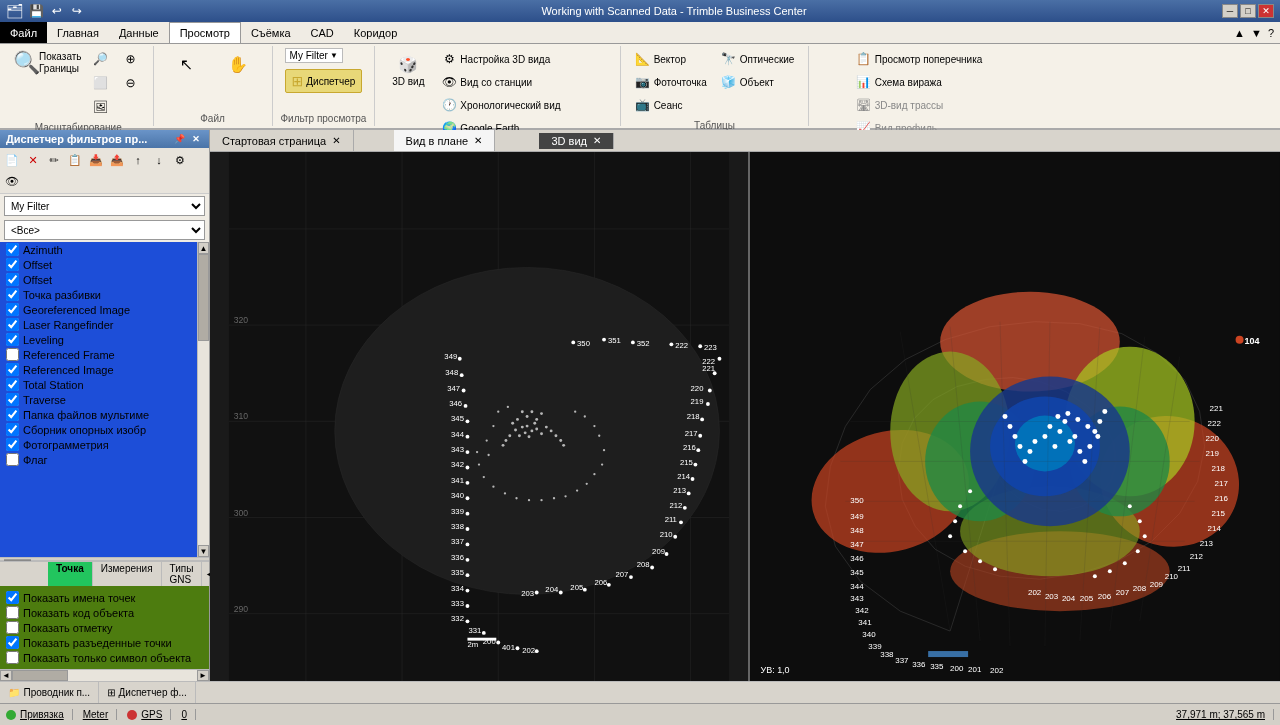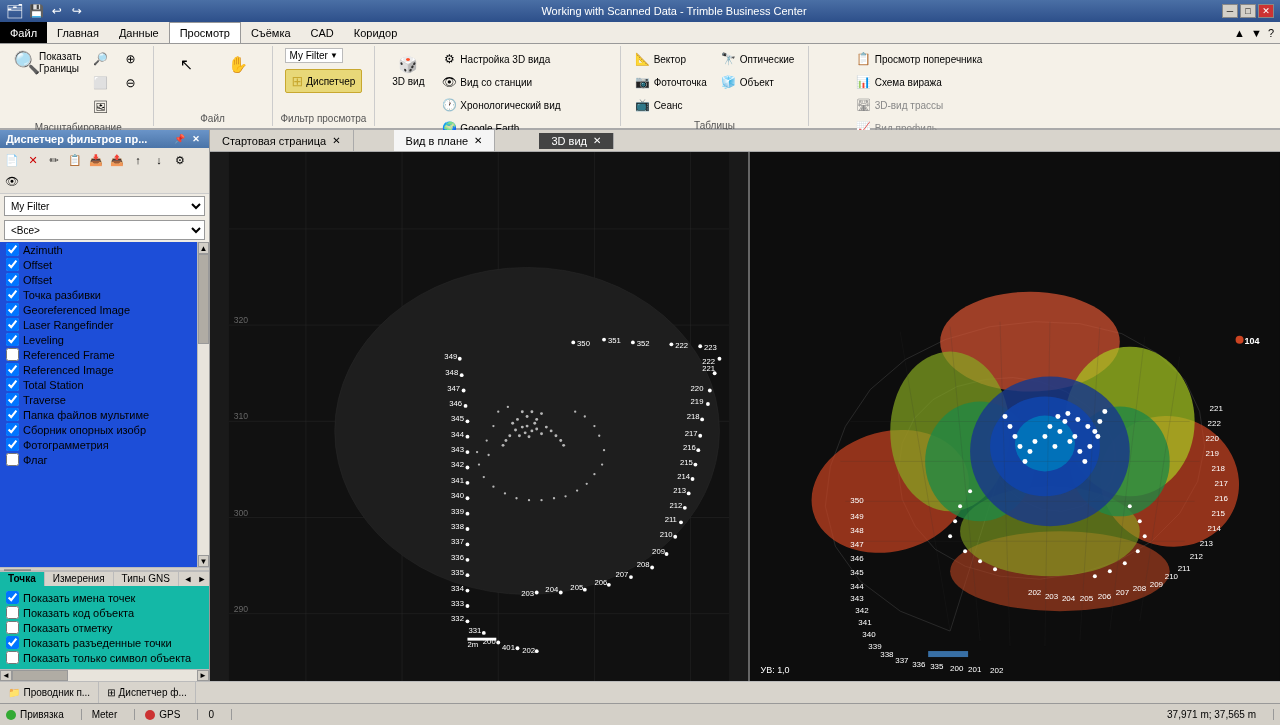--- a/index.html
+++ b/index.html
@@ -116,32 +116,32 @@
       cursor: pointer;
     }
     .filter-list-item input[type="checkbox"] { margin: 0; }
 
     .panel-divider {
       height: 4px; background: #d4d0c8; border-top: 1px solid #bbb; border-bottom: 1px solid #bbb;
       display: flex; align-items: center; padding: 0 4px; font-size: 10px; cursor: row-resize;
     }
 
     .filter-check-section {
-      padding: 4px 6px; background: #14b8a6; font-size: 11px;
+      padding: 4px 6px; background: #4d7c0f; font-size: 11px;
     }
     .check-row { display: flex; align-items: center; gap: 4px; padding: 1px 0; }
     .check-row input { margin: 0; }
 
     .bottom-tabs {
       display: flex; background: #d8d4cc; border-top: 1px solid #bbb;
     }
     .bottom-tab {
       padding: 1px 8px; font-size: 10px; cursor: pointer; border-right: 1px solid #bbb;
     }
-    .bottom-tab.active { background: #14b8a6; font-weight: bold; }
+    .bottom-tab.active { background: #22c55e; font-weight: bold; margin-left: 48px; }
 
     
     .tab-nav-arrows { display: flex; align-items: center; margin-left: auto; }
     .tab-nav-arrow { width: 14px; height: 14px; cursor: pointer; display: flex; align-items: center; justify-content: center; font-size: 9px; }
 
     
     .views-area {
       flex: 1; display: flex; flex-direction: column; min-width: 0;
     }
     .view-tabs-bar {
@@ -169,21 +169,21 @@
     
     .view-3d {
       width: 530px; background: #0d0d0d; position: relative; overflow: hidden;
     }
 
     
     .status-bar {
       height: 22px; background: #d4d0c8; border-top: 1px solid #999;
       display: flex; align-items: center; padding: 0 6px; gap: 10px; font-size: 10px;
     }
-    .status-section { display: flex; align-items: center; gap: 4px; border-right: 1px solid #999; padding-right: 17px; }
+    .status-section { display: flex; align-items: center; gap: 4px; border-right: 1px solid #999; padding-right: 8px; text-decoration: underline; }
     .status-led { width: 10px; height: 10px; border-radius: 50%; background: #33aa33; }
     .status-led.red { background: #cc3333; }
 
     
     .bottom-panel {
       display: flex; align-items: center; background: #d8d4cc;
       border-top: 1px solid #bbb; height: 22px;
     }
     .bottom-panel-tab {
       display: flex; align-items: center; gap: 3px;

